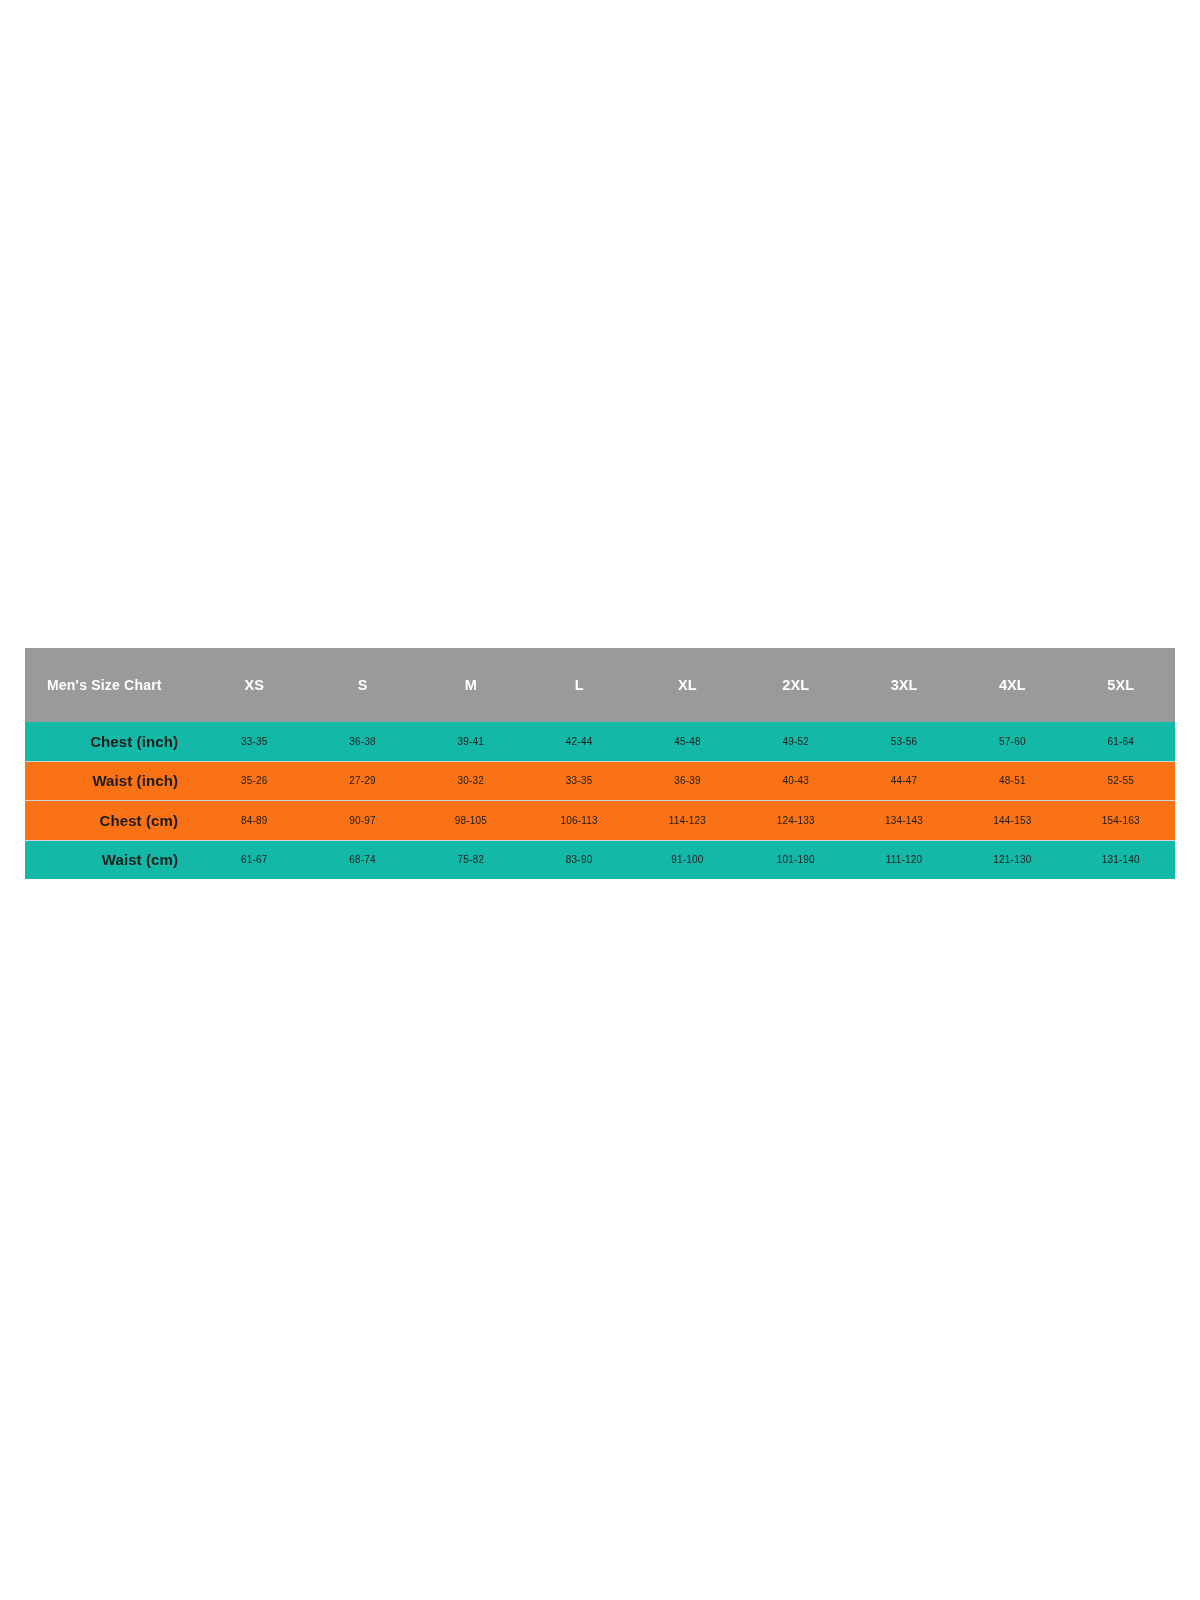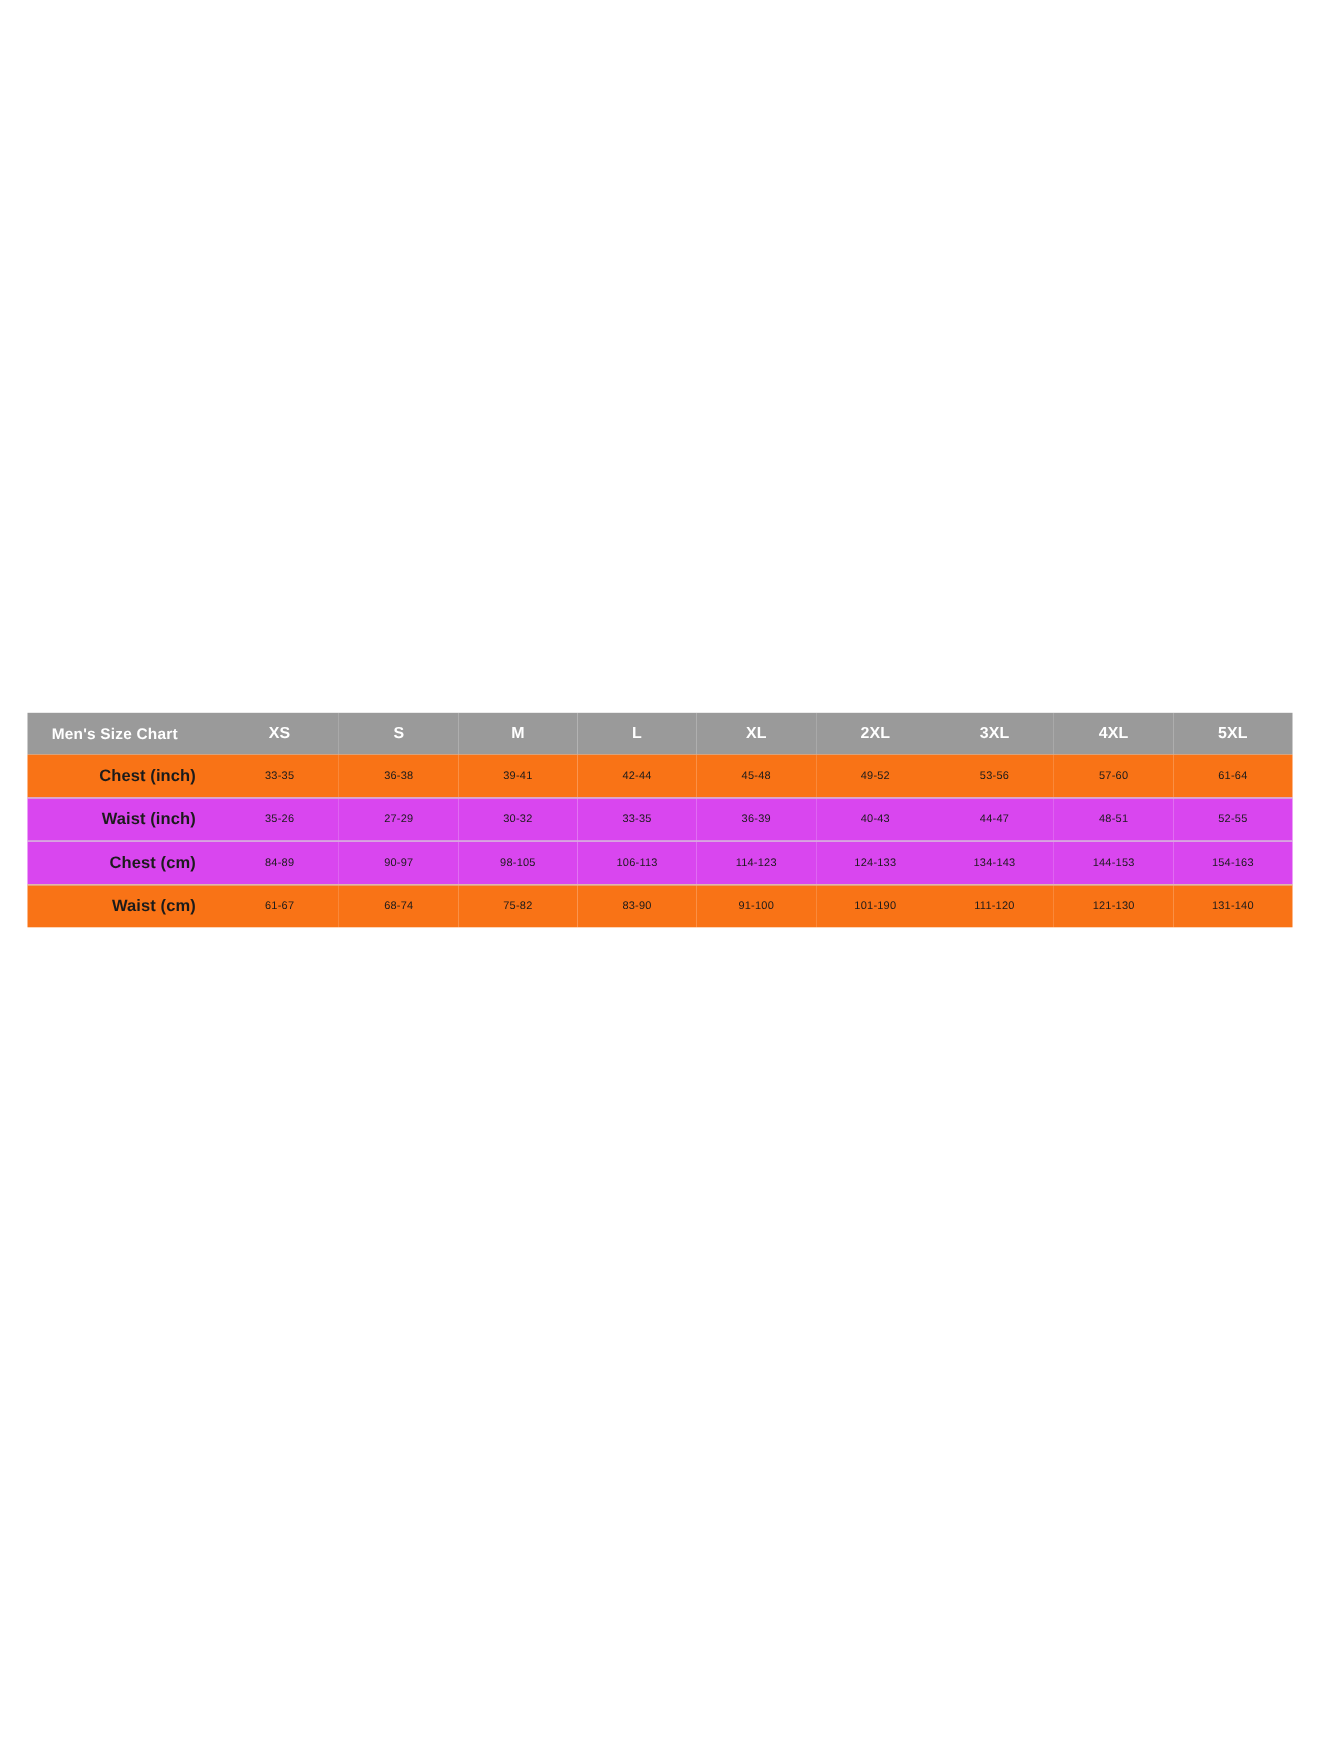--- a/index.html
+++ b/index.html
@@ -31,21 +31,21 @@
   table.size-chart col.label-col { width: 175px; }
   table.size-chart col.size-col  { width: 108.3px; }
 
   thead th {
     background: #9a9a9a;
     color: #ffffff;
     font-size: 14.5px;
     font-weight: bold;
     height: 38px;
     line-height: 38px;
-    padding: 0;
+    padding: 18px;
     text-align: center;
     letter-spacing: 0.1px;
     vertical-align: middle;
   }
   thead th.label-head {
     text-align: left;
     padding-left: 22px;
     font-size: 14px;
     letter-spacing: 0.2px;
   }
@@ -61,24 +61,24 @@
     letter-spacing: 0.2px;
   }
   tbody td.row-label {
     text-align: right;
     padding-right: 22px;
     font-weight: bold;
     font-size: 15px;
     letter-spacing: 0.1px;
   }
   tbody tr.shaded td {
-    background: #d946ef;
+    background: #f97316;
   }
   tbody tr.plain td {
-    background: #f97316;
+    background: #14b8a6;
   }
   tbody tr:last-child td {
     border-bottom: none;
   }
 </style>
 </head>
 <body>
 
 <div id="chart-wrap">
   <table class="size-chart">

